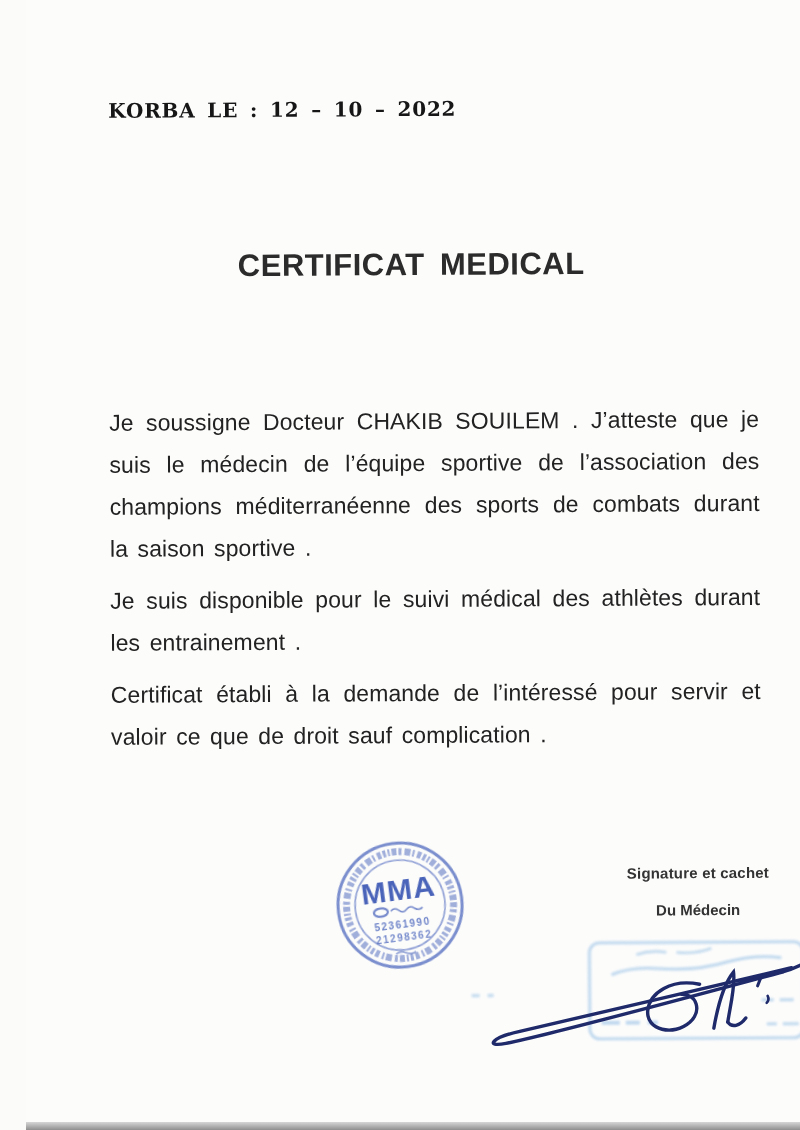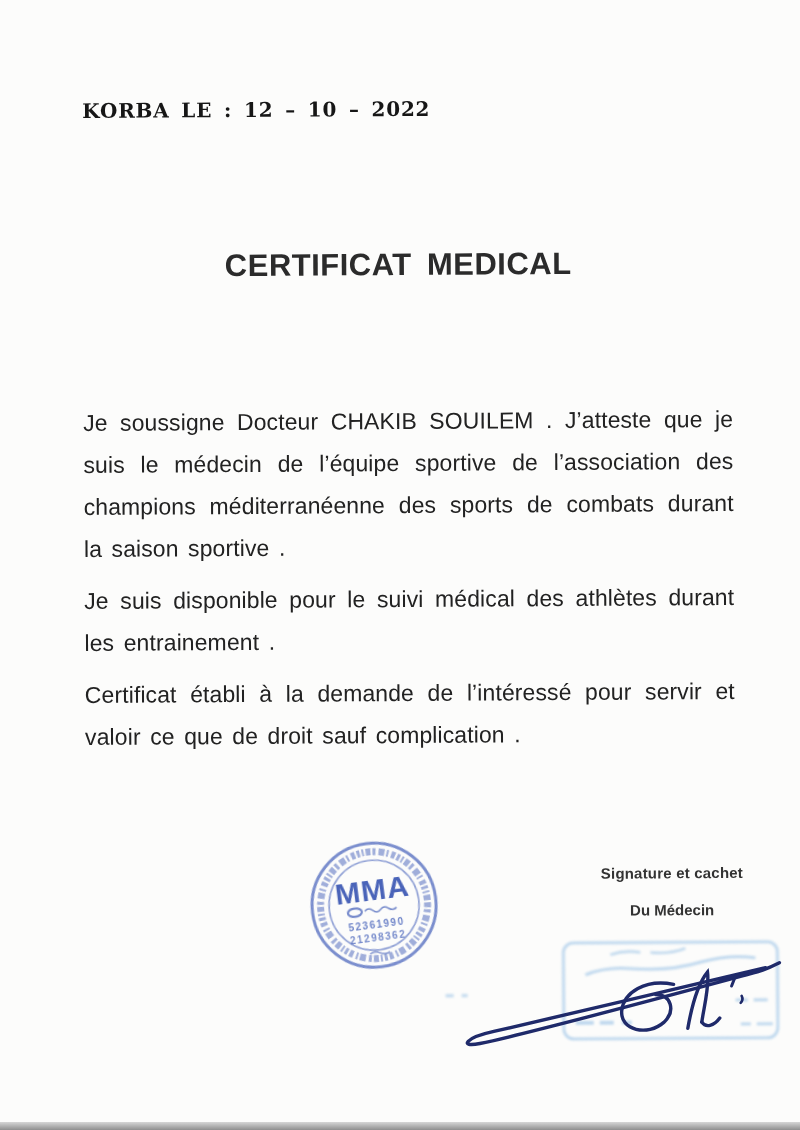--- a/index.html
+++ b/index.html
@@ -7,20 +7,21 @@
     width: 800px; height: 1130px;
     background: #fbfbfa;
     overflow: hidden;
     position: relative;
     font-family: "Liberation Sans", sans-serif;
     color: #1e1e1e;
   }
   .page {
     position: absolute; inset: 0;
     background: #fcfcfb;
+    margin-left: 26px;
   }
   .scan {
     position: absolute; inset: 0;
     transform: rotate(-0.35deg);
     transform-origin: 50% 50%;
   }
   .date-line {
     position: absolute;
     left: 85px; top: 97px;
     font-family: "DejaVu Serif", "Liberation Serif", serif;

